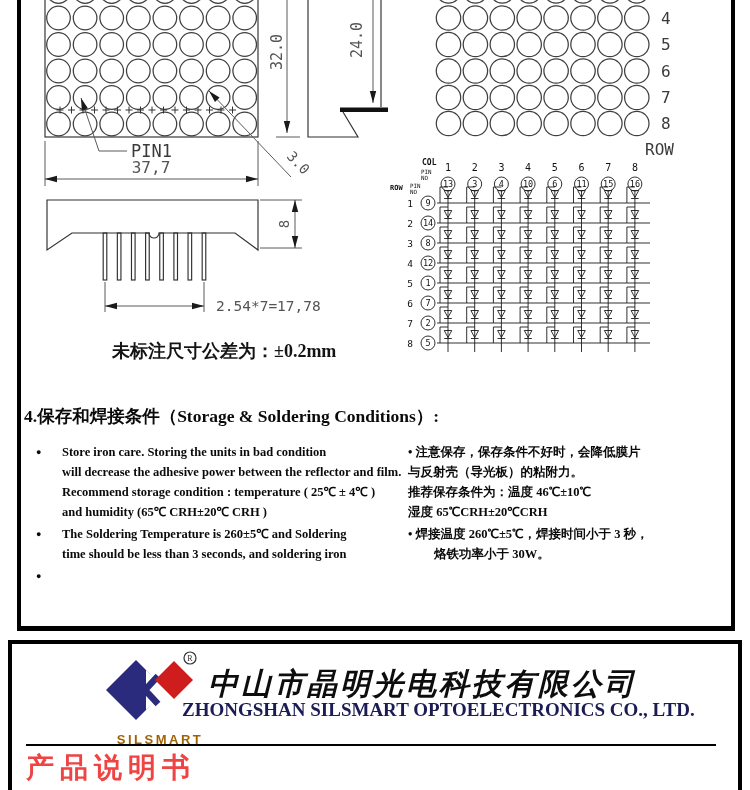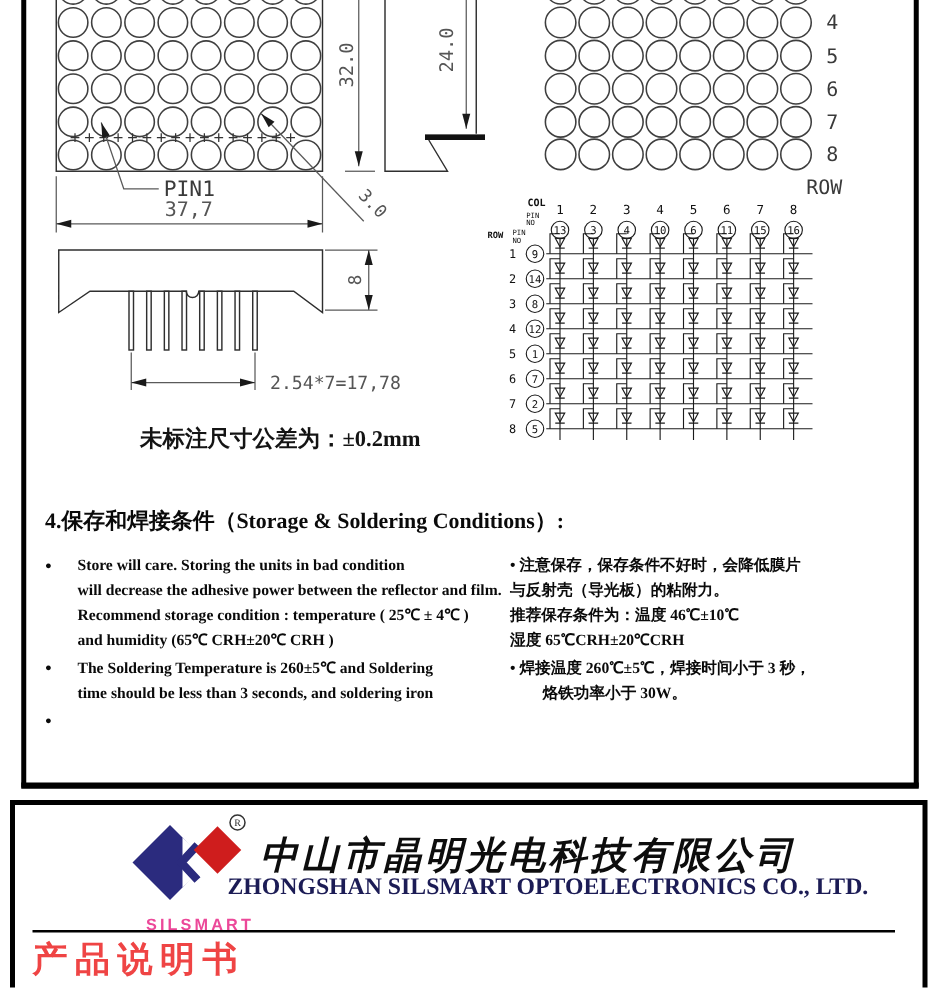--- a/index.html
+++ b/index.html
@@ -11,31 +11,31 @@
   .ln{stroke:#2f2f2f;stroke-width:1.15;fill:none;}
   .dln{stroke:#5a5a5a;stroke-width:1;fill:none;}
   .sc{stroke:#1b1b1b;stroke-width:0.9;fill:none;}
   .pl{stroke:#333;stroke-width:1;fill:none;}
   .dot-ln{stroke:#3f3f3f;stroke-width:1.25;fill:none;}
   .dim{fill:#555;font-family:"DejaVu Sans Mono",monospace;}
   .cad{fill:#3a3a3a;font-family:"DejaVu Sans Mono",monospace;}
   .sct{fill:#111;font-family:"DejaVu Sans Mono",monospace;}
   .tol{fill:#141414;font-weight:bold;font-family:"Liberation Serif",serif;}
   .storage{position:absolute;left:0;top:398px;width:750px;color:#0a0a0a;}
-  .storage h3{margin:6px 0 14px 36px;font-size:17.5px;font-weight:bold;font-family:"Liberation Serif",serif;}
+  .storage h3{margin:6px 0 14px 24px;font-size:17.5px;font-weight:bold;font-family:"Liberation Serif",serif;}
   .bullet{display:flex;margin:0 0 2px 36px;}
   .dot{width:26px;font-size:9px;padding-top:5px;}
   .bl{height:20px;line-height:20px;white-space:nowrap;font-size:12.5px;font-weight:bold;}
   .en{display:inline-block;min-width:340px;padding-right:6px;}
   .cn{display:inline-block;}
   .cn.pad{padding-left:26px;}
   #footer-box{position:absolute;left:8px;top:640px;width:734px;height:170px;border:4px solid #000;box-sizing:border-box;background:#fff;}
   #footer-box .inner{position:relative;width:100%;height:100%;}
   .logo{position:absolute;left:88px;top:6px;}
-  .brand{position:absolute;left:96px;top:88px;width:104px;text-align:center;font-family:"Liberation Sans",sans-serif;font-size:13px;font-weight:bold;letter-spacing:2.5px;color:#ec4899;}
+  .brand{position:absolute;left:96px;top:88px;width:104px;text-align:center;font-family:"Liberation Sans",sans-serif;font-size:13px;font-weight:bold;letter-spacing:2.5px;color:#a16207;}
   .cn-title{position:absolute;left:196px;top:20px;font-size:30px;font-weight:bold;font-style:italic;letter-spacing:3px;color:#0d0d0d;font-family:"Liberation Serif",serif;}
   .en-title{position:absolute;left:170px;top:55px;font-size:19px;font-weight:bold;color:#1c1c55;font-family:"Liberation Serif",serif;}
   .divider{position:absolute;left:14px;top:100px;width:690px;height:2px;background:#000;}
   .doc-title{position:absolute;left:14px;top:105px;font-size:28px;font-weight:bold;letter-spacing:6px;color:#ef4444;}
 </style>
 </head>
 <body>
 
 <div id="page">
 
@@ -485,21 +485,21 @@
         <text x="410" y="194" font-size="5.8" class="sct">NO</text>
       </g>
   </svg>
 
   <div class="storage">
     <h3>4.保存和焊接条件（Storage &amp; Soldering Conditions）:</h3>
 
     <div class="bullet">
       <span class="dot">●</span>
       <div class="blines">
-        <div class="bl"><span class="en">Store will care. Storing the units in bad condition</span><span class="cn">• 注意保存，保存条件不好时，会降低膜片</span></div>
+        <div class="bl"><span class="en">Store iron care. Storing the units in bad condition</span><span class="cn">• 注意保存，保存条件不好时，会降低膜片</span></div>
         <div class="bl"><span class="en">will decrease the adhesive power between the reflector and film.</span><span class="cn">与反射壳（导光板）的粘附力。</span></div>
         <div class="bl"><span class="en">Recommend storage condition : temperature ( 25℃ ± 4℃ )</span><span class="cn">推荐保存条件为：温度 46℃±10℃</span></div>
         <div class="bl"><span class="en">and humidity (65℃ CRH±20℃ CRH )</span><span class="cn">湿度 65℃CRH±20℃CRH</span></div>
       </div>
     </div>
 
     <div class="bullet">
       <span class="dot">●</span>
       <div class="blines">
         <div class="bl"><span class="en">The Soldering Temperature is 260±5℃ and Soldering</span><span class="cn">• 焊接温度 260℃±5℃，焊接时间小于 3 秒，</span></div>

